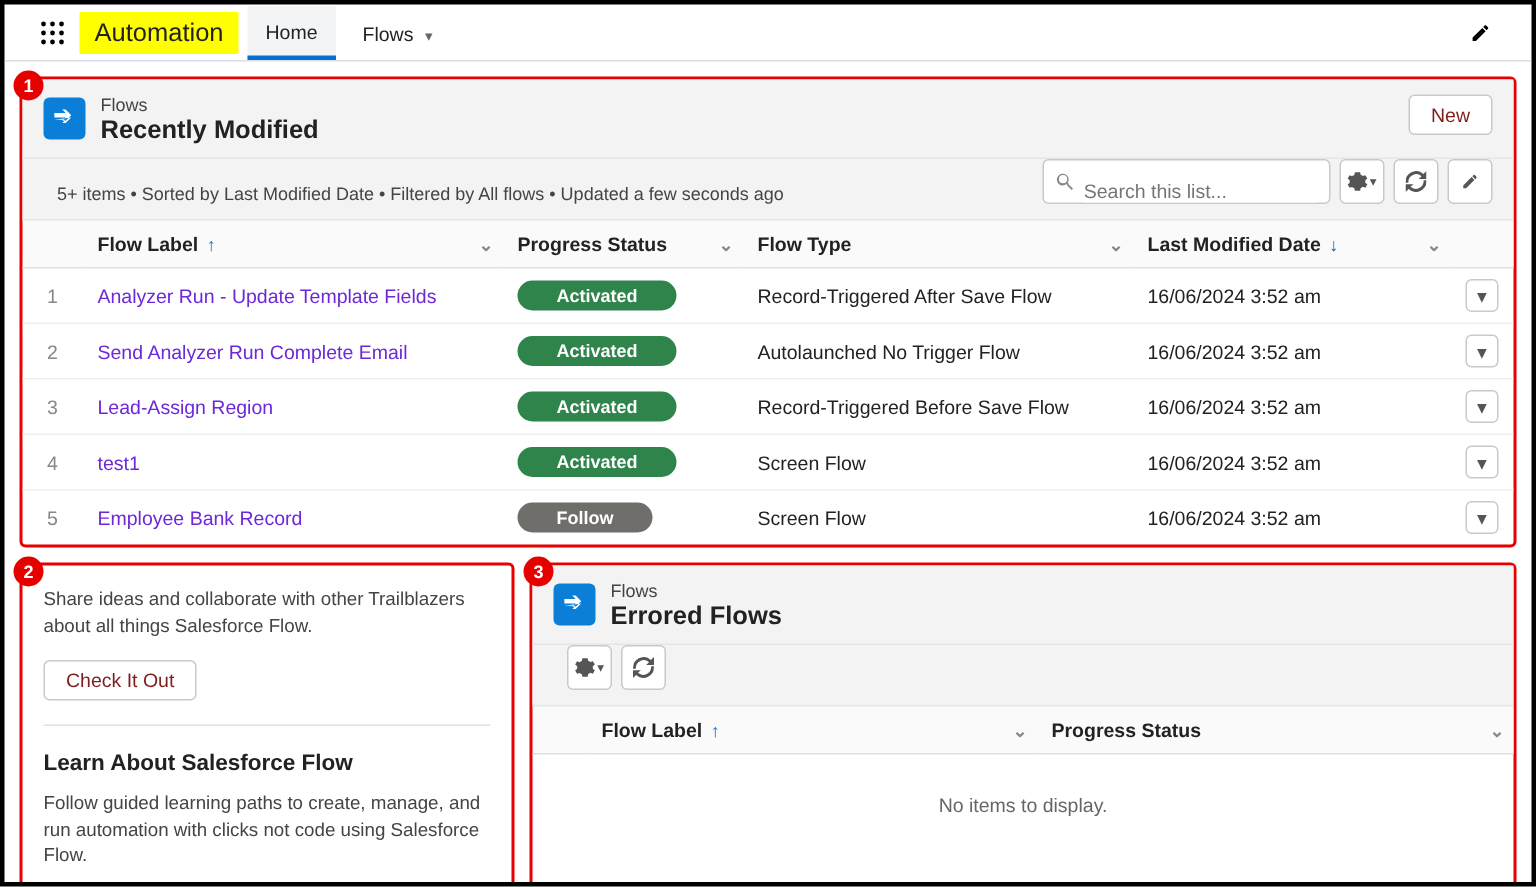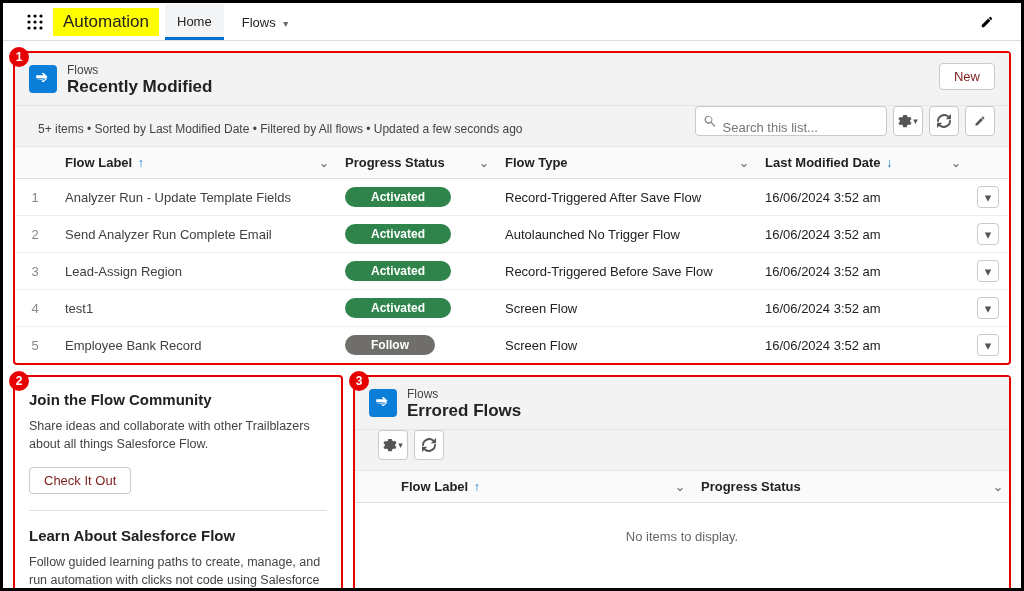--- a/index.html
+++ b/index.html
@@ -170,21 +170,21 @@
     font-size: 12px;
     cursor: pointer;
   }
   tbody td {
     padding: 7px 10px;
     border-bottom: 1px solid #eee;
     vertical-align: middle;
   }
   tbody tr:last-child td { border-bottom: none; }
   .rownum-col { width: 36px; color: #888; text-align: center; }
-  .link { color: #404040; cursor: pointer; text-align: center; }
+  .link { color: #6d28d9; cursor: pointer; text-align: center; }
   .pill {
     display: inline-block;
     border-radius: 12px;
     padding: 3px 26px;
     color: #fff;
     font-size: 12px;
     font-weight: 600;
   }
   .pill.activated { background: #2e844a; }
   .pill.draft { background: #706e6b; }
@@ -391,21 +391,20 @@
           </tr>
         </tbody>
     </table>
   </div>
 
   <div class="bottom-row">
 
     <div class="card sidepanel">
       <div class="num-badge">2</div>
       <div class="sidecard">
-        <h3>Join the Flow Community</h3>
         <p>Share ideas and collaborate with other Trailblazers about all things Salesforce Flow.</p>
         <button class="btn">Check It Out</button>
         <div class="divider"></div>
         <h3>Learn About Salesforce Flow</h3>
         <p>Follow guided learning paths to create, manage, and run automation with clicks not code using Salesforce Flow.</p>
         
       </div>
     </div>
 
     <div class="card errored-panel">

